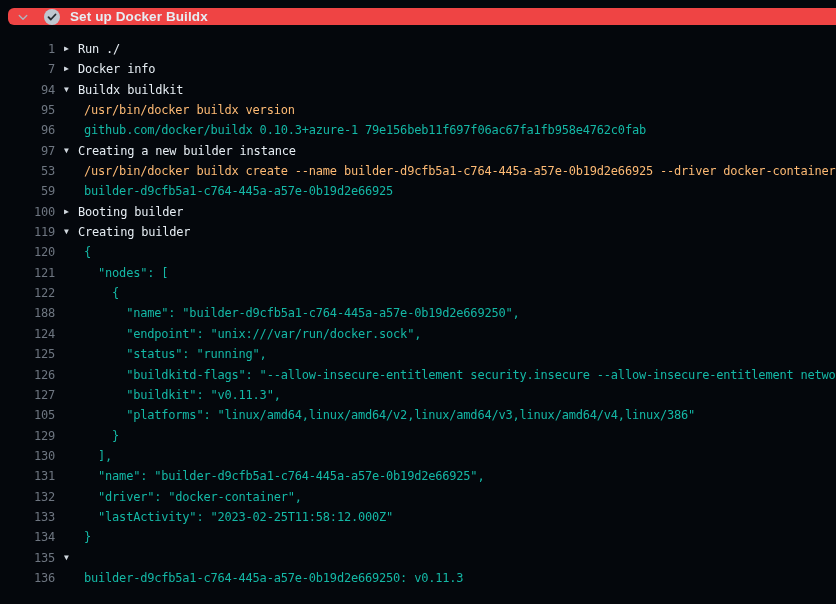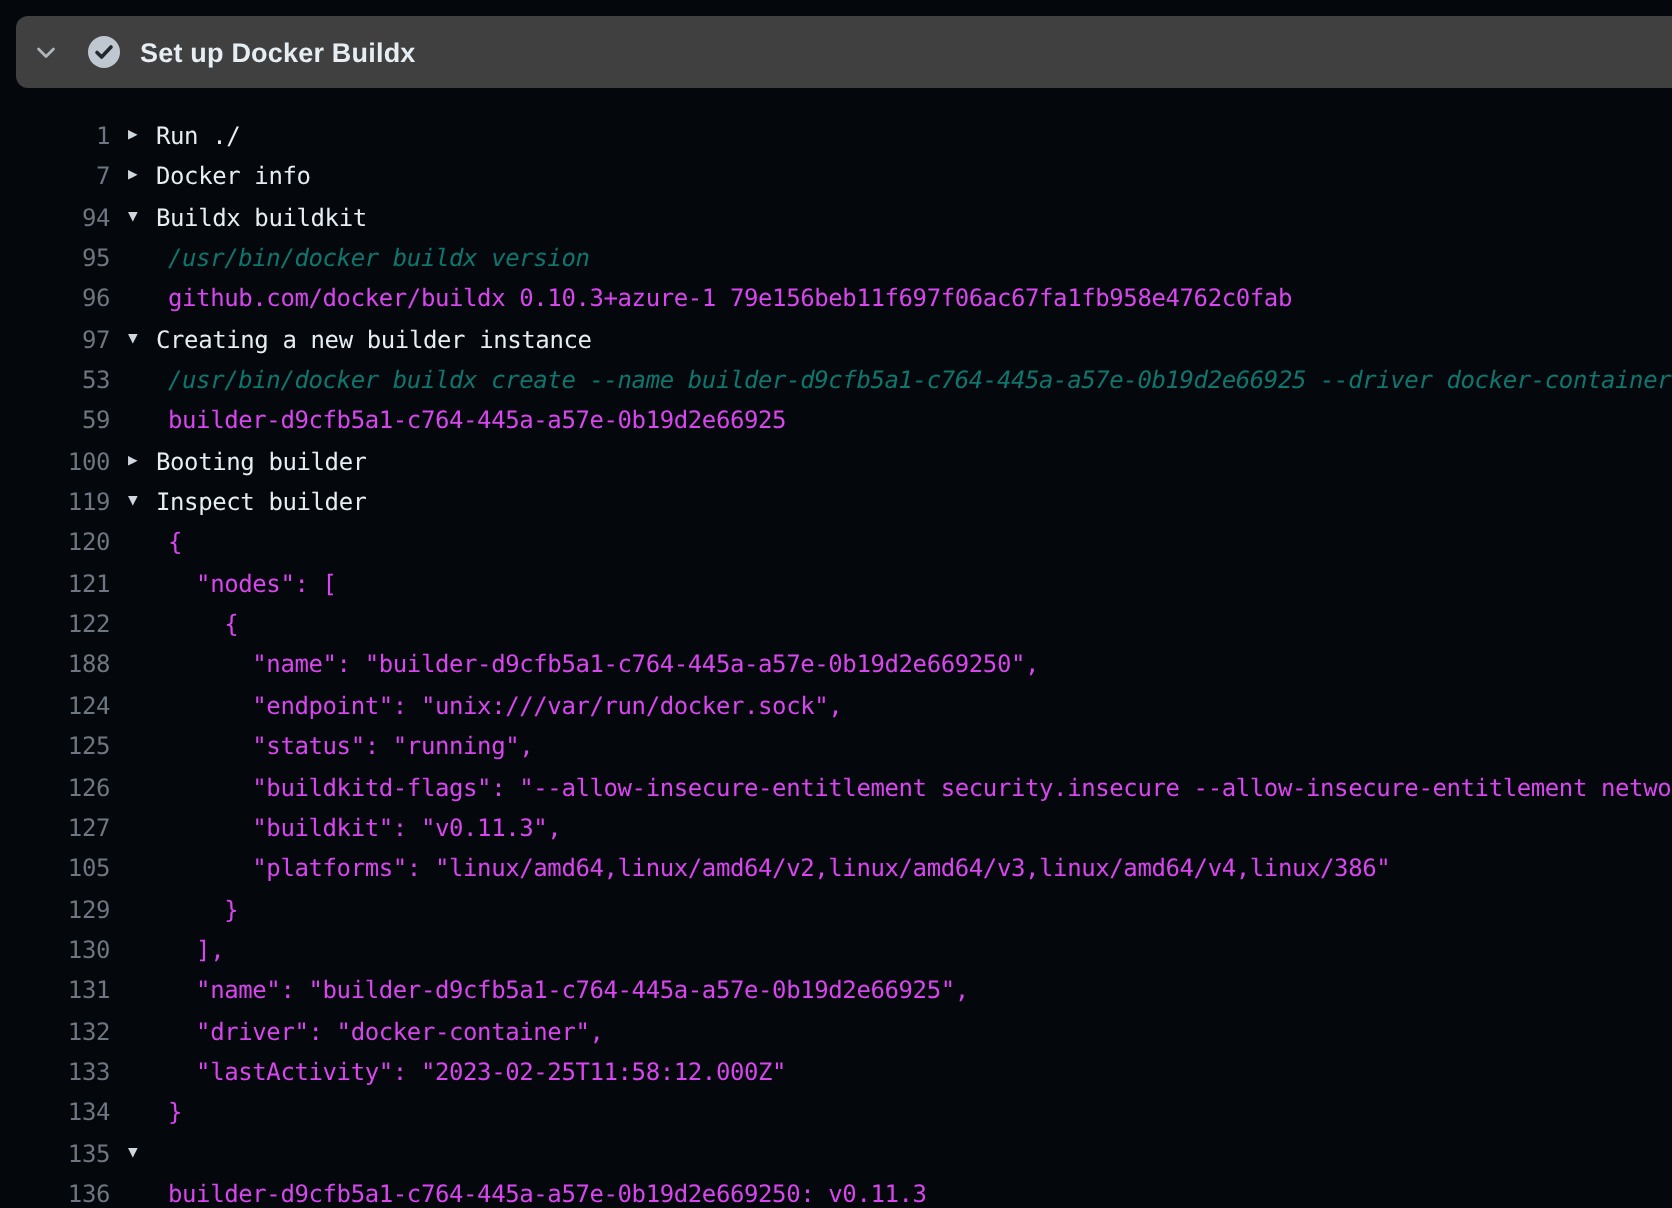--- a/index.html
+++ b/index.html
@@ -3,37 +3,37 @@
 <meta charset="utf-8">
 <style>
   html,body{margin:0;padding:0;background:#04070c;}
   body{
     width:836px;height:604px;overflow:hidden;
     font-family:"DejaVu Sans Mono","Liberation Mono",monospace;
     -webkit-font-smoothing:antialiased;
   }
   
   .step-header{
-    margin:8px 0 0 8px;height:36px;background:#404040;border-radius:6px 0 0 6px;
+    margin:8px 0 0 8px;height:17px;background:#ef4444;border-radius:6px 0 0 6px;
     display:flex;align-items:center;cursor:pointer;
   }
   .chev{width:30px;display:flex;justify-content:center;align-items:center;color:#aeb6bf;}
   .status{width:16px;height:16px;margin:0 10px 0 6px;border-radius:50%;background:#bfc7d0;
     display:flex;align-items:center;justify-content:center;flex-shrink:0;}
   .status svg{display:block;}
   .step-title{
     font-family:"Liberation Sans","DejaVu Sans",sans-serif;
     font-size:13.5px;font-weight:600;color:#e6edf3;letter-spacing:.1px;
   }
   
   .log{padding-top:14px;}
   .row{display:flex;height:20.35px;line-height:20.35px;font-size:12px;letter-spacing:-0.2px;white-space:pre;}
   .num{width:55px;flex-shrink:0;text-align:right;color:#6e7681;cursor:pointer;}
-  .txt{margin-left:29px;color:#d946ef;overflow:hidden;}
-  .row.cmd .txt{color:#0f766e;font-style:italic;}
+  .txt{margin-left:29px;color:#14b8a6;overflow:hidden;}
+  .row.cmd .txt{color:#fdba74;}
   .row.grp .txt{margin-left:9px;color:#e6edf3;cursor:pointer;display:flex;align-items:center;}
   .arrow{display:inline-block;width:14px;font-size:8px;color:#d0d7de;transform:translateY(-0.5px);}
 </style>
 </head>
 <body>
 
 <div class="step-header">
   <span class="chev">
     <svg width="12" height="12" viewBox="0 0 16 16">
       <path d="M3 6 l5 5 5-5" fill="none" stroke="currentColor" stroke-width="1.8" stroke-linecap="round" stroke-linejoin="round"></path>
@@ -79,21 +79,21 @@
     <div class="row">
     <span class="num">59</span>
     <span class="txt">builder-d9cfb5a1-c764-445a-a57e-0b19d2e66925</span>
   </div>
     <div class="row grp">
     <span class="num">100</span>
     <span class="txt"><span class="arrow">▶</span><span>Booting builder</span></span>
   </div>
     <div class="row grp">
     <span class="num">119</span>
-    <span class="txt"><span class="arrow">▼</span><span>Inspect builder</span></span>
+    <span class="txt"><span class="arrow">▼</span><span>Creating builder</span></span>
   </div>
     <div class="row">
     <span class="num">120</span>
     <span class="txt">{</span>
   </div>
     <div class="row">
     <span class="num">121</span>
     <span class="txt">  "nodes": [</span>
   </div>
     <div class="row">

